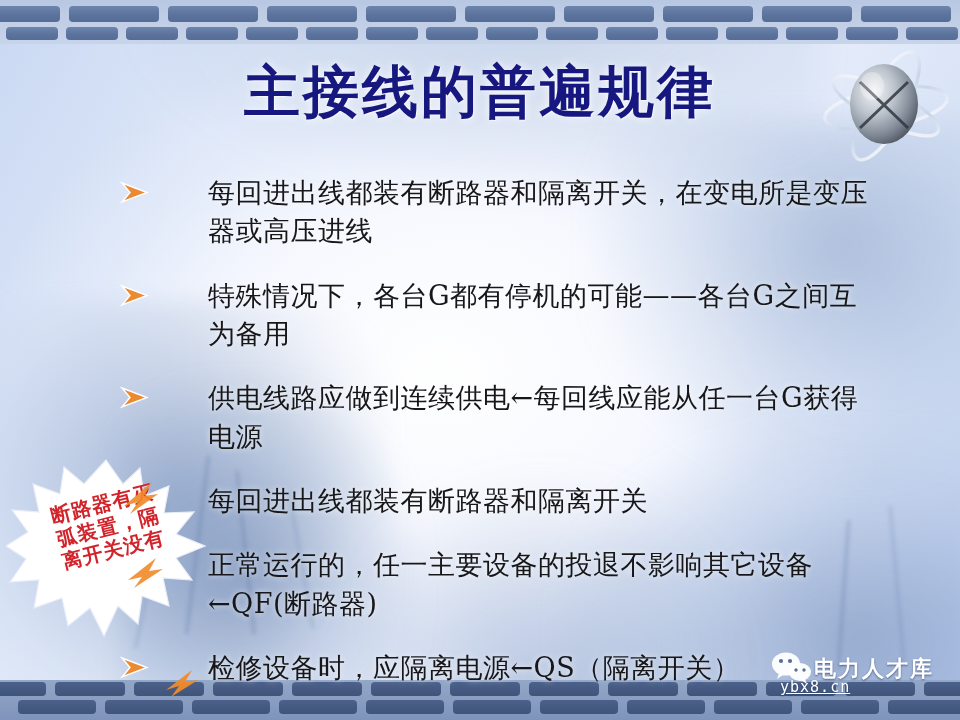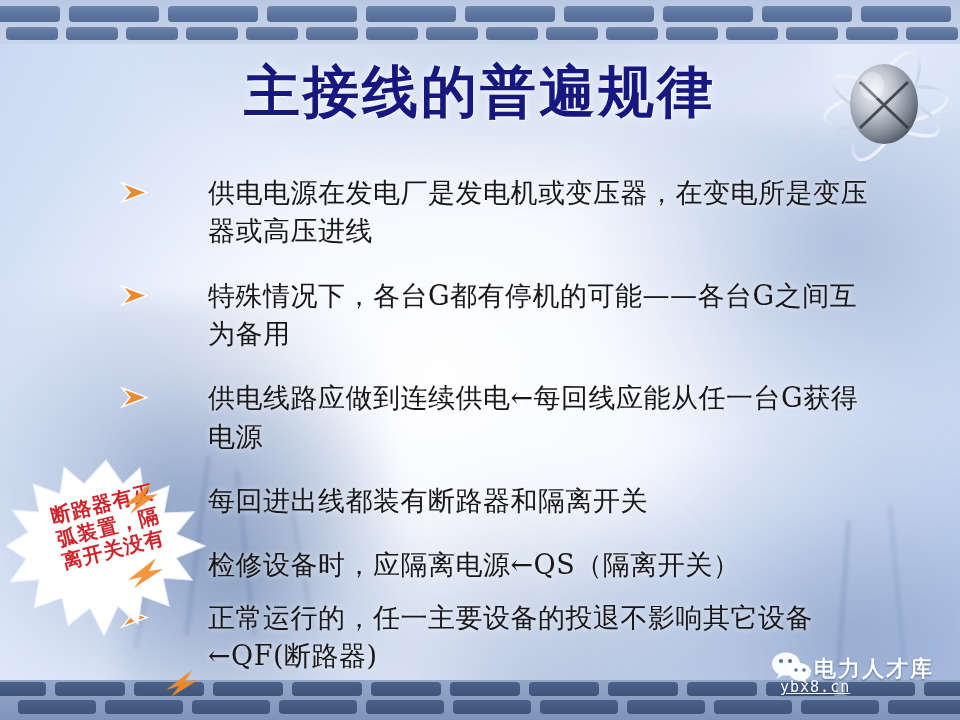--- a/index.html
+++ b/index.html
@@ -248,21 +248,21 @@
   <div id="title">主接线的普遍规律</div>
 
   <div id="bullets">
 
     <div class="bullet" style="margin-bottom:26px;">
       <span class="marker">
         <svg viewBox="0 0 34 26" width="34" height="26">
           <path d="M4 3 L29 12.5 L4 22 L12 12.5 Z" fill="#ea8a33" stroke="#ffffff" stroke-width="1.4"></path>
         </svg>
       </span>
-      <span class="btxt">供电电源在发电厂是发电机或变压器，在变电所是变压器或高压进线</span>
+      <span class="btxt">每回进出线都装有断路器和隔离开关，在变电所是变压器或高压进线</span>
     </div>
 
     <div class="bullet" style="margin-bottom:26px;">
       <span class="marker">
         <svg viewBox="0 0 34 26" width="34" height="26">
           <path d="M4 3 L29 12.5 L4 22 L12 12.5 Z" fill="#ea8a33" stroke="#ffffff" stroke-width="1.4"></path>
         </svg>
       </span>
       <span class="btxt">特殊情况下，各台G都有停机的可能——各台G之间互为备用</span>
     </div>
@@ -278,36 +278,36 @@
 
     <div class="bullet" style="margin-bottom:26px;">
       <span class="marker">
         <svg viewBox="0 0 34 26" width="34" height="26">
           <path d="M4 3 L29 12.5 L4 22 L12 12.5 Z" fill="#ea8a33" stroke="#ffffff" stroke-width="1.4"></path>
         </svg>
       </span>
       <span class="btxt">每回进出线都装有断路器和隔离开关</span>
     </div>
 
+    <div class="bullet" style="margin-bottom:26px;">
+      <span class="marker">
+        <svg viewBox="0 0 34 26" width="34" height="26">
+          <path d="M4 3 L29 12.5 L4 22 L12 12.5 Z" fill="#ea8a33" stroke="#ffffff" stroke-width="1.4"></path>
+        </svg>
+      </span>
+      <span class="btxt">正常运行的，任一主要设备的投退不影响其它设备←QF(断路器)</span>
+    </div>
+
     <div class="bullet">
       <span class="marker">
         <svg viewBox="0 0 34 26" width="34" height="26">
           <path d="M4 3 L29 12.5 L4 22 L12 12.5 Z" fill="#ea8a33" stroke="#ffffff" stroke-width="1.4"></path>
         </svg>
       </span>
       <span class="btxt">检修设备时，应隔离电源←QS（隔离开关）</span>
-    </div>
-
-    <div class="bullet" style="margin-bottom:26px;">
-      <span class="marker">
-        <svg viewBox="0 0 34 26" width="34" height="26">
-          <path d="M4 3 L29 12.5 L4 22 L12 12.5 Z" fill="#ea8a33" stroke="#ffffff" stroke-width="1.4"></path>
-        </svg>
-      </span>
-      <span class="btxt">正常运行的，任一主要设备的投退不影响其它设备←QF(断路器)</span>
     </div>
 
   </div>
 
   <div id="burst">
     <svg viewBox="0 0 200 180" width="200" height="180">
       <polygon points="100,2 117,26 134,10 138,38 163,28 158,55 188,54 170,76 199,88 170,100 186,122 157,120 163,148 136,138 132,166 112,148 98,178 84,150 62,168 56,140 28,150 33,122 4,124 20,101 0,88 22,74 6,52 33,54 27,26 54,36 58,9 78,26" fill="#ffffff" stroke="#e8eef8" stroke-width="1.2"></polygon>
     </svg>
     <div class="burst-text">
       <div>断路器有灭</div>

